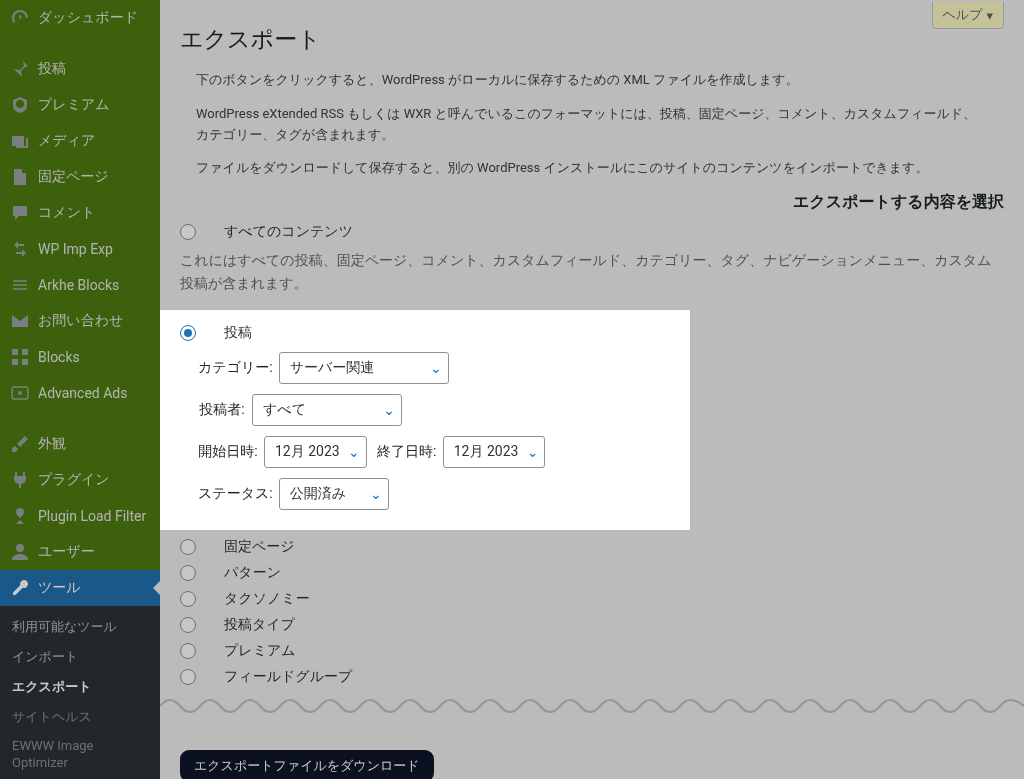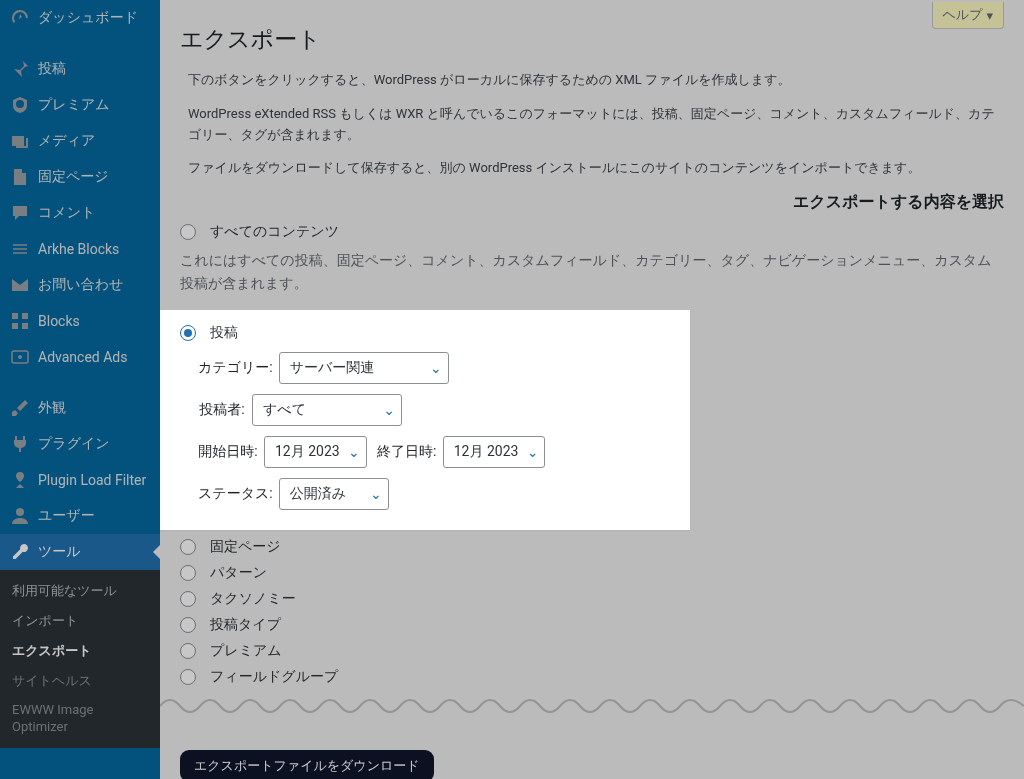--- a/index.html
+++ b/index.html
@@ -18,21 +18,21 @@
     pointer-events: none;
     z-index: 50;
   }
   
   .highlight-panel { position: relative; z-index: 60; }
 
   
   .sidebar {
     position: absolute; left: 0; top: 0; bottom: 0;
     width: 160px;
-    background: #0369a1;
+    background: #4d7c0f;
     color: #f0f0f1;
     font-size: 14px;
   }
   .sidebar ul { list-style: none; }
   .menu-item {
     display: flex; align-items: center;
     padding: 8px 8px 8px 10px;
     gap: 8px;
     color: #e5e5e6;
     cursor: pointer;
@@ -69,24 +69,24 @@
     position: absolute; top: 2px; right: 20px;
     background: #fef9c3;
     border: 1px solid #c3c4c7; border-top: none;
     border-radius: 0 0 4px 4px;
     padding: 4px 10px;
     font-size: 13px;
     color: #646970;
     display:flex; align-items:center; gap:4px;
   }
   h1.page-title { font-size: 23px; font-weight: 400; color: #1d2327; margin: 14px 0 15px; }
-  .content p { font-size: 13px; color: #3c434a; line-height: 1.6; margin: 0 8px 13px; }
+  .content p { font-size: 13px; color: #3c434a; line-height: 1.6; margin: 0 16px 13px; }
   h2.section-h { font-size: 16px; font-weight: 700; color:#1d2327; margin: 10px 0 10px; text-align: right; }
 
-  .radio-row { display:flex; align-items:center; gap:14px; margin: 8px 0; color:#2c3338; font-size:14px; }
+  .radio-row { display:flex; align-items:center; gap:28px; margin: 8px 0; color:#2c3338; font-size:14px; }
   .radio {
     width:16px; height:16px; border:1px solid #8c8f94; border-radius:50%;
     background:#fff; display:inline-flex; align-items:center; justify-content:center; flex-shrink:0;
   }
   .radio.checked { border-color:#2271b1; }
   .radio.checked::after { content:""; width:8px; height:8px; border-radius:50%; background:#2271b1; }
   .desc { font-size:14px; color:#646970; line-height:1.6; margin:4px 0 16px; }
 
   .highlight-panel {
     background:#fff;
@@ -173,20 +173,28 @@
       <li class="menu-item">
         <span class="menu-icon">
             <svg viewBox="0 0 20 20" width="20" height="20" fill="currentColor">
               <path d="M3 3h14v10H9l-4 4v-4H3z"></path>
             </svg>
           </span>
         <span>コメント</span>
       </li>
       <li class="menu-item">
         <span class="menu-icon">
+            <svg viewBox="0 0 20 20" width="20" height="20" fill="currentColor">
+              <path d="M4 6l4-4v3h6v2H8v3zM16 14l-4 4v-3H6v-2h6v-3z"></path>
+            </svg>
+          </span>
+        <span>WP Imp Exp</span>
+      </li>
+      <li class="menu-item">
+        <span class="menu-icon">
             <svg viewBox="0 0 20 20" width="20" height="20" fill="none" stroke="currentColor" stroke-width="1.5">
               <path d="M3 6h14M3 10h14M3 14h14"></path>
             </svg>
           </span>
         <span>Arkhe Blocks</span>
       </li>
       <li class="menu-item">
         <span class="menu-icon">
             <svg viewBox="0 0 20 20" width="20" height="20" fill="currentColor">
               <path d="M2 4h16v12H2zM2 4l8 6 8-6"></path>

